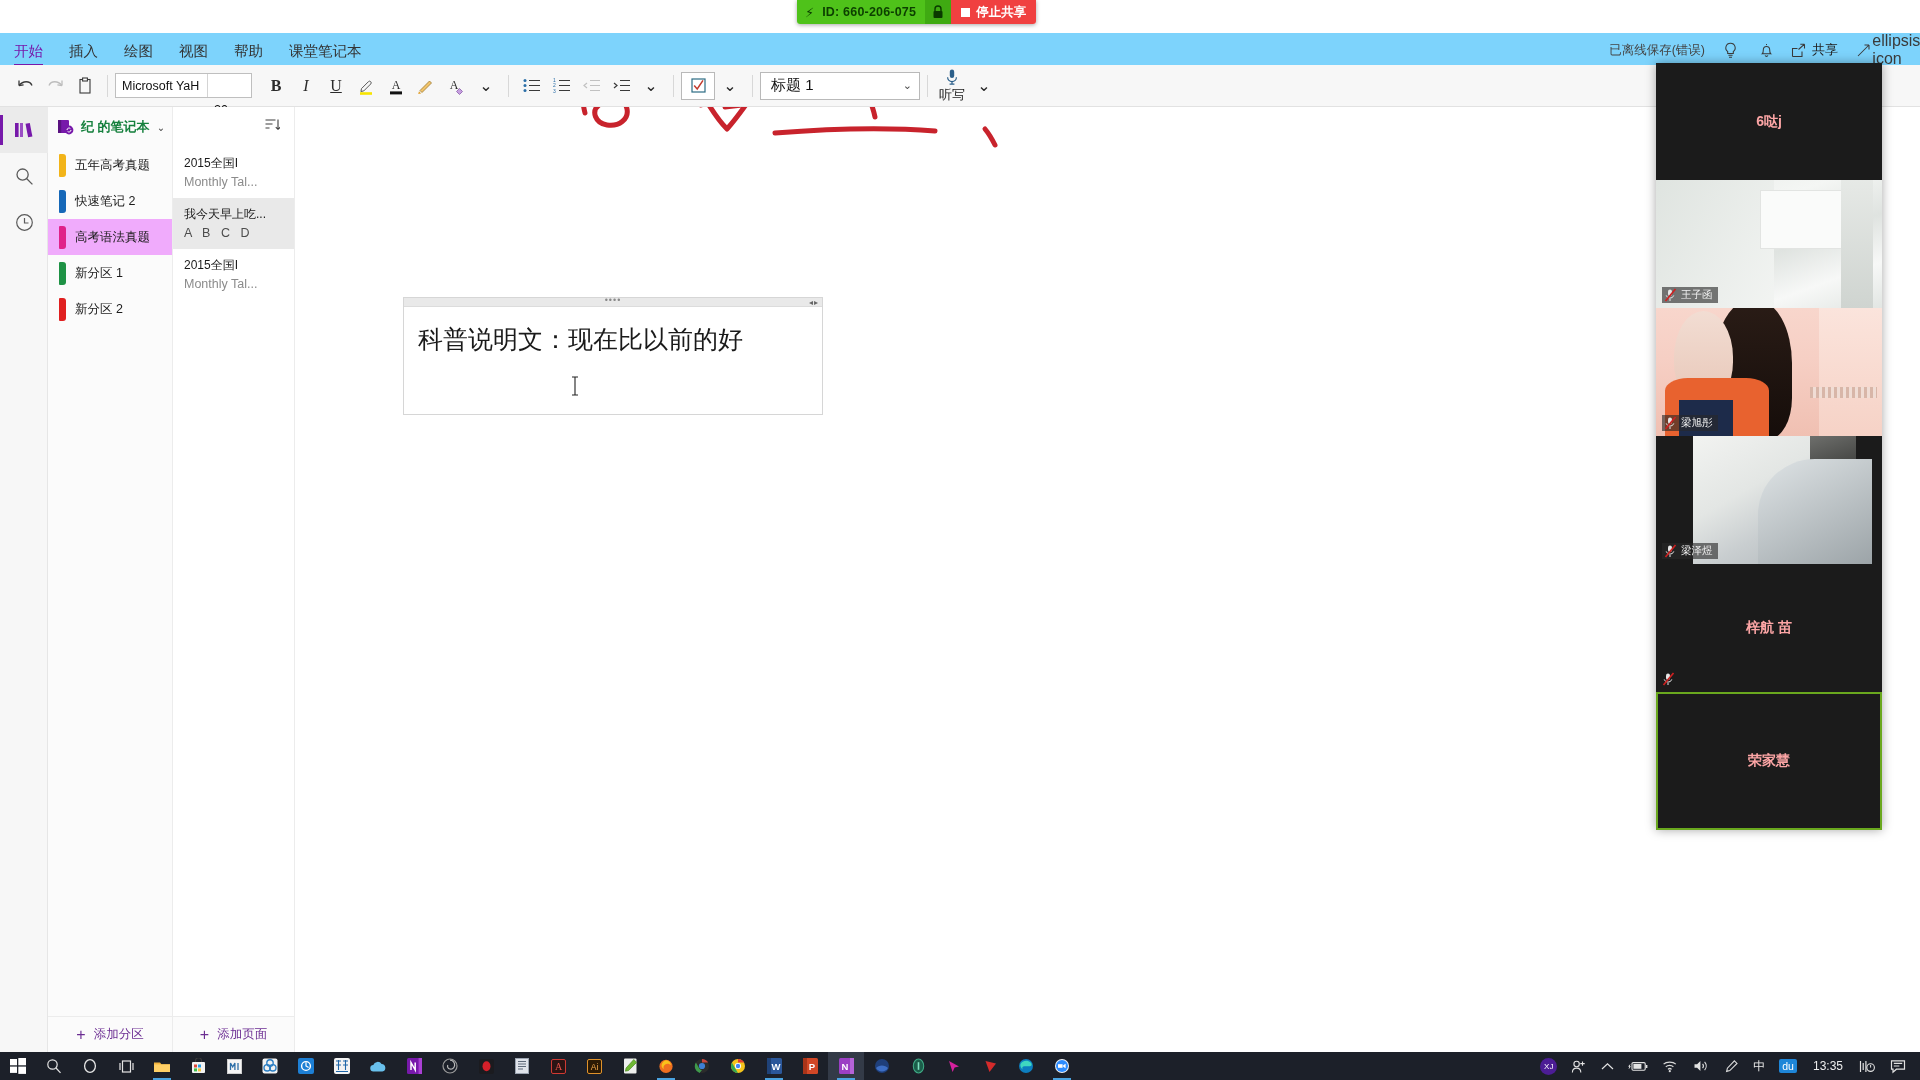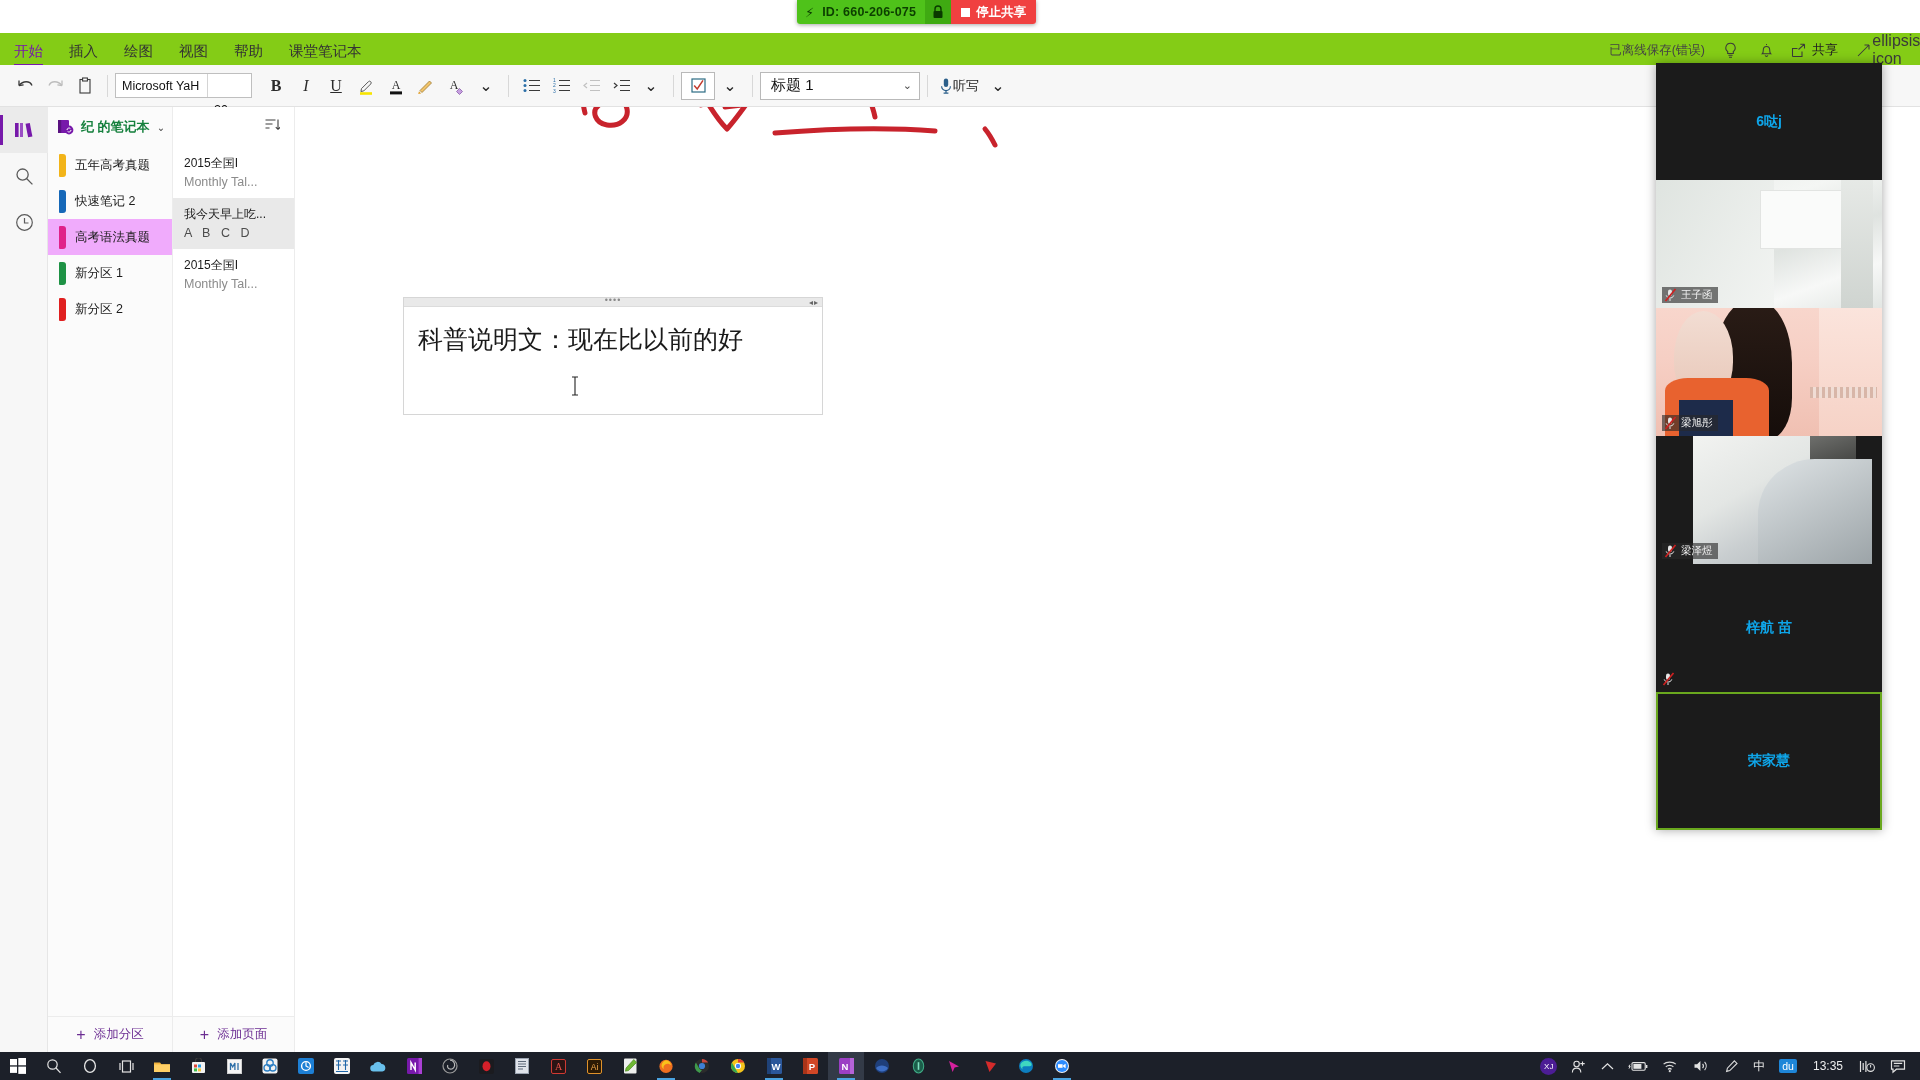--- a/index.html
+++ b/index.html
@@ -51,21 +51,21 @@
   .sb-lock svg { display: block; }
   .sb-red {
     background: #f04040; display: flex; align-items: center; gap: 6px; padding: 0 10px;
   }
   .sb-stopsq { width: 9px; height: 9px; background: #ffffff; }
   .sb-stoptext { color: #ffffff; font-size: 12.5px; font-weight: bold; }
 
   
   .ribbon-tabs {
     position: absolute; left: 0; top: 33px; width: 1920px; height: 32px;
-    background: #84cc16; display: flex; align-items: flex-end;
+    background: #7dd3fc; display: flex; align-items: flex-end;
   }
   .rtab {
     font-size: 14.5px; color: #333; padding: 0 0 4px 0; margin-left: 26px;
     cursor: pointer; position: relative; white-space: nowrap;
   }
   .rtab:first-child { margin-left: 14px; }
   .rtab.active { color: #7719aa; }
   .rtab.active::after {
     content: ""; position: absolute; left: 0; right: 0; bottom: -1px;
     height: 2.5px; background: #7719aa;
@@ -105,21 +105,21 @@
   .chk-box {
     width: 34px; height: 28px; border: 1px solid #b9b9b9; background: #fff;
     display: flex; align-items: center; justify-content: center; cursor: pointer;
   }
   .style-select {
     width: 160px; height: 28px; border: 1px solid #b9b9b9; background: #fff;
     display: flex; align-items: center; justify-content: space-between;
     padding: 0 7px 0 10px; cursor: pointer;
   }
   .style-select span.lbl { font-size: 15px; color: #111; }
-  .dictate { display: flex; align-items: flex-start; gap: 0; cursor: pointer; padding: 0 4px; }
+  .dictate { display: flex; align-items: center; gap: 0; cursor: pointer; padding: 0 4px; flex-direction: column; }
   .dictate .lbl { font-size: 13px; color: #1b1b1b; }
   .caret { font-size: 11px; color: #4a4a4a; }
 
   
   .rail {
     position: absolute; left: 0; top: 107px; width: 48px; bottom: 28px;
     background: #f7f7f7; border-right: 1px solid #e6e6e6;
   }
   .rail-btn {
     width: 48px; height: 46px; display: flex; align-items: center; justify-content: center;
@@ -206,21 +206,21 @@
   }
   .vtile { position: relative; width: 226px; overflow: hidden; background: #1b1b1b; }
   .vtile .namebar {
     position: absolute; left: 6px; bottom: 5px; display: flex; align-items: center; gap: 4px;
     background: rgba(40,40,40,.62); padding: 1px 5px 1px 2px;
   }
   .vname { font-size: 10.5px; color: #f0f0f0; white-space: nowrap; }
   .mic-mute { width: 13px; height: 14px; position: relative; flex: none; }
   .vcenter-name {
     position: absolute; left: 0; right: 0; top: 50%; transform: translateY(-50%);
-    text-align: center; color: #0ea5e9; font-size: 14px; font-weight: bold;
+    text-align: center; color: #fca5a5; font-size: 14px; font-weight: bold;
   }
   .photo { position: absolute; inset: 0; }
   .active-border { border: 2px solid #6aa81e; }
 
   
   .taskbar {
     position: absolute; left: 0; bottom: 0; width: 1920px; height: 28px;
     background: #1c2029; display: flex; align-items: center;
   }
   .tb-ico {

